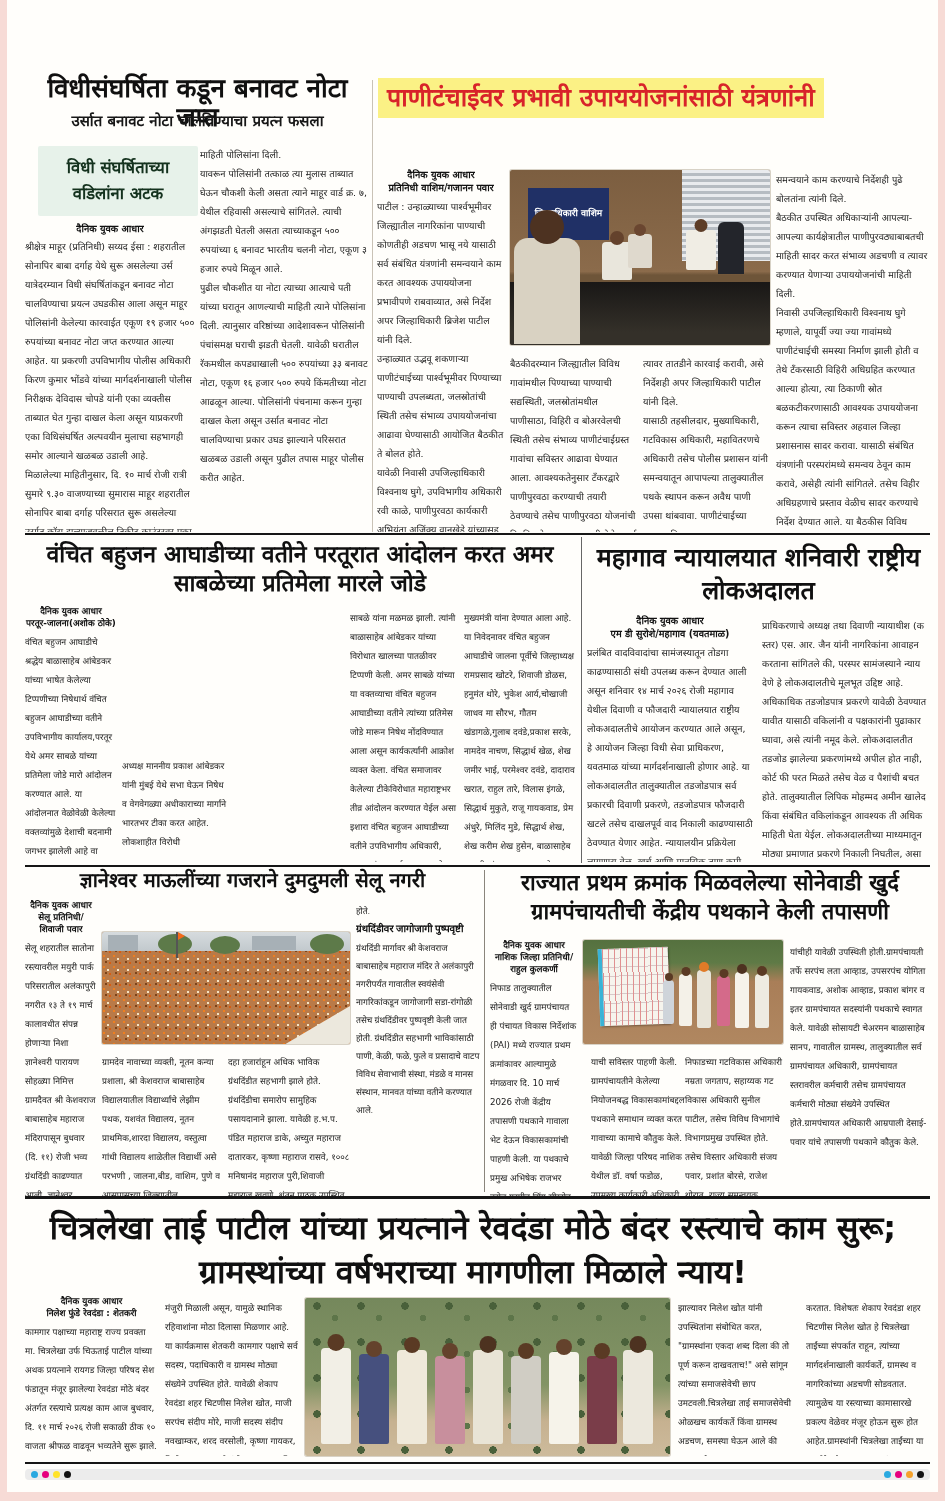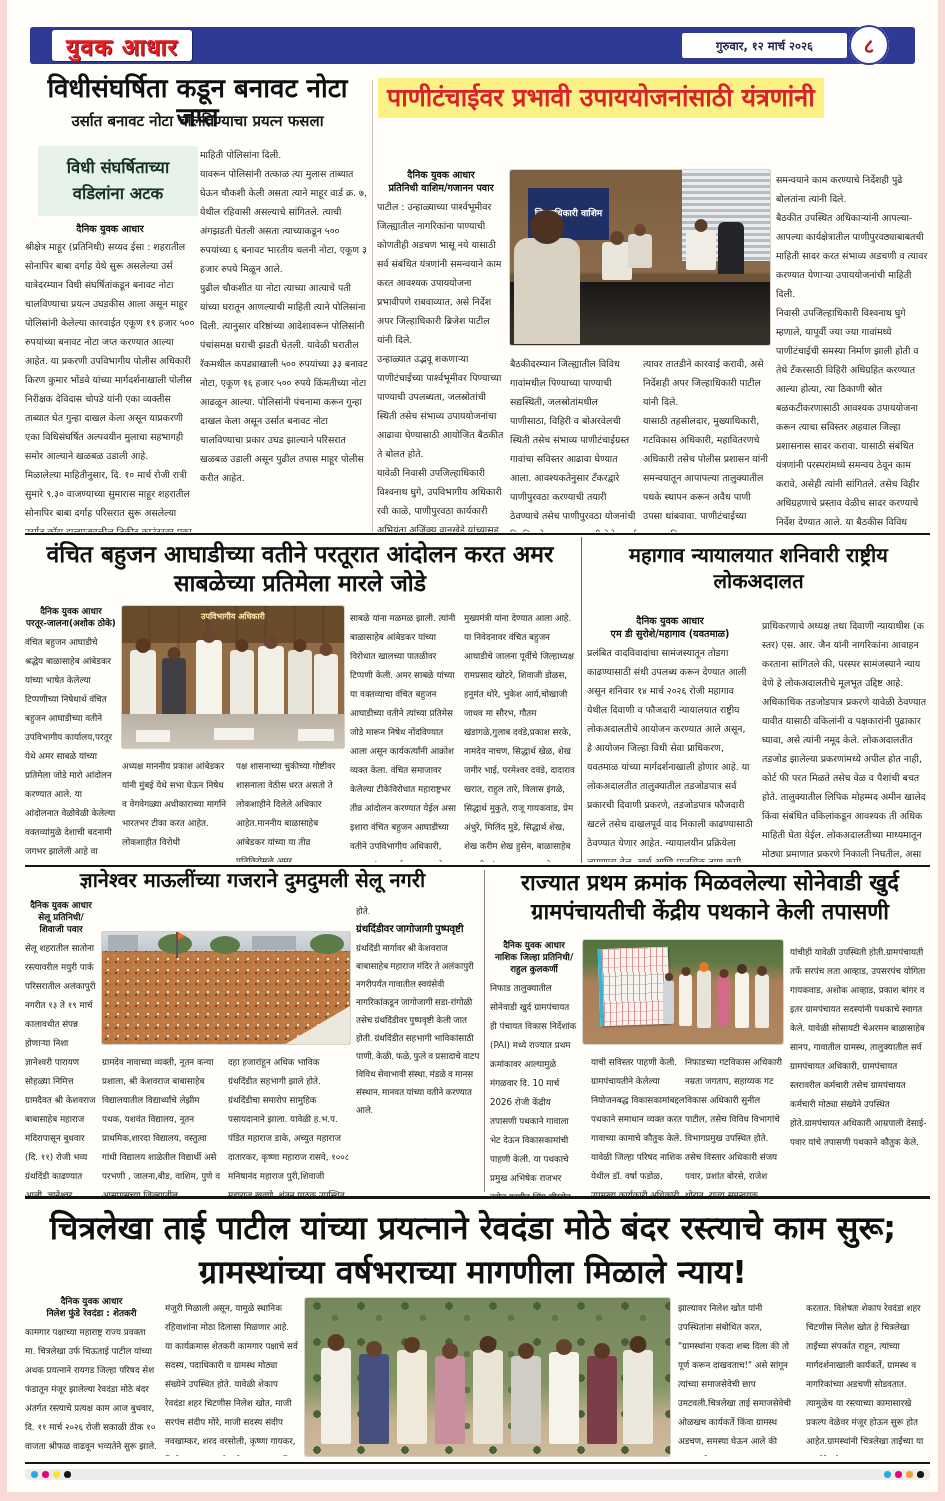--- a/index.html
+++ b/index.html
@@ -98,27 +98,20 @@
 </style>
 </head>
 <body>
 
 <div class="page">
 
   <div class="edge" style="left:0;top:0;width:7px;height:1501px;"></div>
   <div class="edge" style="right:0;top:0;width:7px;height:1501px;"></div>
   <div class="edge" style="left:0;bottom:0;width:945px;height:9px;"></div>
 
-  <div class="masthead">
-    <div class="logo-box">
-      <span class="logo-text">युवक आधार</span>
-    </div>
-    <div class="date-box">गुरुवार, १२ मार्च २०२६</div>
-    <div class="page-circle">८</div>
-  </div>
 
   <div class="abs hl" style="left:25px;top:74px;width:345px;font-size:26px;">विधीसंघर्षिता कडून बनावट नोटा जप्त</div>
   <div class="abs subhl" style="left:25px;top:110px;width:345px;font-size:15px;">उर्सात बनावट नोटा चालविण्याचा प्रयत्न फसला</div>
   <div class="greenbox" style="left:38px;top:146px;width:160px;height:70px;">विधी संघर्षिताच्या वडिलांना अटक</div>
 
   <div class="col" style="left:25px;top:222px;width:170px;height:310px;">
     <span class="byl">दैनिक युवक आधार</span>
     <span class="bt">श्रीक्षेत्र माहूर (प्रतिनिधी) सय्यद ईसा : शहरातील सोनापिर बाबा दर्गाह येथे सुरू असलेल्या उर्स यात्रेदरम्यान विधी संघर्षितांकडून बनावट नोटा चालविण्याचा प्रयत्न उघडकीस आला असून माहूर पोलिसांनी केलेल्या कारवाईत एकूण १९ हजार ५०० रुपयांच्या बनावट नोटा जप्त करण्यात आल्या आहेत. या प्रकरणी उपविभागीय पोलीस अधिकारी किरण कुमार भोंडवे यांच्या मार्गदर्शनाखाली पोलीस निरीक्षक देविदास चोपडे यांनी एका व्यक्तीस ताब्यात घेत गुन्हा दाखल केला असून याप्रकरणी एका विधिसंघर्षित अल्पवयीन मुलाचा सहभागही समोर आल्याने खळबळ उडाली आहे.
 मिळालेल्या माहितीनुसार, दि. १० मार्च रोजी रात्री सुमारे ९.३० वाजण्याच्या सुमारास माहूर शहरातील सोनापिर बाबा दर्गाह परिसरात सुरू असलेल्या उर्सात क्रॉस झुल्याजवळील तिकीट काउंटरवर एका मुलाने बनावट नोटा देऊन तिकीट घेत असल्याची बाब चालकाच्या लक्षात येताच त्याने याबाबतची</span>
   </div>
@@ -172,53 +165,34 @@
   <div class="hrule" style="left:25px;top:533px;width:905px;height:2px;"></div>
 
   <div class="abs hl" style="left:25px;top:540px;width:550px;font-size:23px;line-height:1.25;">वंचित बहुजन आघाडीच्या वतीने परतूरात आंदोलन करत अमर साबळेच्या प्रतिमेला मारले जोडे</div>
 
   <div class="col" style="left:25px;top:606px;width:92px;height:256px;">
     <span class="byl-s">दैनिक युवक आधार</span>
     <span class="byl-s">परतूर-जालना(अशोक ठोके)</span>
     <span class="bt-s">वंचित बहुजन आघाडीचे श्रद्धेय बाळासाहेब आंबेडकर यांच्या भाषेत केलेल्या टिप्पणीच्या निषेधार्थ वंचित बहुजन आघाडीच्या वतीने उपविभागीय कार्यालय,परतूर येथे अमर साबळे यांच्या प्रतिमेला जोडे मारो आंदोलन करण्यात आले. या आंदोलनात वेळोवेळी केलेल्या वक्तव्यांमुळे देशाची बदनामी जगभर झालेली आहे वा बाबासाहेबांच्या जन्मजयंतीला वंचित बहुजन आघाडीचे राष्ट्रीय</span>
   </div>
 
-  <div class="photo p-vanchit" style="left:122px;top:606px;width:222px;height:142px;">
-    <div class="pel pv-band">
-        <span>उपविभागीय अधिकारी</span>
-      </div>
-    <i class="fg" style="left:8px;top:44px;width:26px;height:70px;--c:#efece4;--s:#59381f;--hs:15px;"></i>
-    <i class="fg" style="left:40px;top:52px;width:24px;height:60px;--c:#3f3f45;--s:#5d3d26;--hs:13px;"></i>
-    <i class="fg" style="left:74px;top:34px;width:26px;height:78px;--c:#f6f3ea;--s:#6a4630;--hs:14px;"></i>
-    <i class="fg" style="left:108px;top:44px;width:24px;height:66px;--c:#ece9df;--s:#59381f;--hs:13px;"></i>
-    <i class="fg" style="left:136px;top:40px;width:26px;height:70px;--c:#f2efe6;--s:#6a4630;--hs:14px;"></i>
-    <i class="fg" style="left:166px;top:44px;width:24px;height:66px;--c:#e7e4da;--s:#59381f;--hs:13px;"></i>
-    <i class="fg" style="left:192px;top:48px;width:24px;height:62px;--c:#f0ede4;--s:#6a4630;--hs:13px;"></i>
-    <div class="pel pv-table"></div>
-    <div class="pel pv-paper" style="left:14px;bottom:6px;width:34px;height:12px;"></div>
-    <div class="pel pv-paper" style="left:92px;bottom:8px;width:40px;height:12px;"></div>
-    <div class="pel pv-paper" style="right:10px;bottom:7px;width:36px;height:12px;"></div>
-  </div>
 
   <div class="col" style="left:122px;top:754px;width:108px;height:108px;">
     <span class="bt-s">अध्यक्ष माननीय प्रकाश आंबेडकर यांनी मुंबई येथे सभा घेऊन निषेध व वेगवेगळ्या अधीकाराच्या मार्गांने भारतभर टीका करत आहेत. लोकशाहीत विरोधी</span>
   </div>
-  <div class="col" style="left:236px;top:754px;width:108px;height:108px;">
-    <span class="bt-s">पक्ष शासनाच्या चुकीच्या गोष्टीवर शासनाला वेठीस धरत असतो ते लोकशाहीने दिलेले अधिकार आहेत.माननीय बाळासाहेब आंबेडकर यांच्या या तीव्र प्रतिक्रियेमुळे अमर</span>
-  </div>
   <div class="col" style="left:350px;top:606px;width:108px;height:256px;">
     <span class="bt-s">साबळे यांना मळमळ झाली. त्यांनी बाळासाहेब आंबेडकर यांच्या विरोधात खालच्या पातळीवर टिप्पणी केली. अमर साबळे यांच्या या वक्तव्याचा वंचित बहुजन आघाडीच्या वतीने त्यांच्या प्रतिमेस जोडे मारून निषेध नोंदविण्यात आला असून कार्यकर्त्यांनी आक्रोश व्यक्त केला. वंचित समाजावर केलेल्या टीकेविरोधात महाराष्ट्रभर तीव्र आंदोलन करण्यात येईल असा इशारा वंचित बहुजन आघाडीच्या वतीने उपविभागीय अधिकारी, परतूर यांच्या मार्फत महाराष्ट्राचे</span>
   </div>
   <div class="col" style="left:464px;top:606px;width:111px;height:256px;">
     <span class="bt-s">मुख्यमंत्री यांना देण्यात आला आहे. या निवेदनावर वंचित बहुजन आघाडीचे जालना पूर्वीचे जिल्हाध्यक्ष रामप्रसाद खोटरे, शिवाजी डोळस, हनुमंत थोरे, भुकेश आर्य,चोखाजी जाधव मा सौरभ, गौतम खंडागळे,गुलाब दवंडे,प्रकाश सरके, नामदेव नाचण, सिद्धार्थ खेळ, शेख जमीर भाई, परमेश्वर दवंडे, दादाराव खरात, राहुल तारे, विलास इंगळे, सिद्धार्थ मुकुते, राजू गायकवाड, प्रेम अंधुरे, मिलिंद मुडे, सिद्धार्थ शेख, शेख करीम शेख हुसेन, बाळासाहेब फुलारी यांच्या स्वाक्षऱ्या आहेत.</span>
   </div>
 
   <div class="vrule" style="left:581px;top:537px;height:326px;background:#666;"></div>
 
-  <div class="abs hl" style="left:587px;top:542px;width:343px;font-size:20px;line-height:1.3;">महागाव न्यायालयात शनिवारी राष्ट्रीय लोकअदालत</div>
+  <div class="abs hl" style="left:587px;top:542px;width:343px;font-size:25px;line-height:1.3;">महागाव न्यायालयात शनिवारी राष्ट्रीय लोकअदालत</div>
 
   <div class="col" style="left:587px;top:614px;width:166px;height:248px;">
     <span class="byl">दैनिक युवक आधार</span>
     <span class="byl">एम डी सुरोशे/महागाव (यवतमाळ)</span>
     <span class="bt">प्रलंबित वादविवादांचा सामंजस्यातून तोडगा काढण्यासाठी संधी उपलब्ध करून देण्यात आली असून शनिवार १४ मार्च २०२६ रोजी महागाव येथील दिवाणी व फौजदारी न्यायालयात राष्ट्रीय लोकअदालतीचे आयोजन करण्यात आले असून, हे आयोजन जिल्हा विधी सेवा प्राधिकरण, यवतमाळ यांच्या मार्गदर्शनाखाली होणार आहे. या लोकअदालतीत तालुक्यातील तडजोडपात्र सर्व प्रकारची दिवाणी प्रकरणे, तडजोडपात्र फौजदारी खटले तसेच दाखलपूर्व वाद निकाली काढण्यासाठी ठेवण्यात येणार आहेत. न्यायालयीन प्रक्रियेला लागणारा वेळ, खर्च आणि मानसिक ताण कमी करून आपापसात समजुतीने वाद मिटविण्यासाठी लोकअदालत प्रभावी पर्याय ठरत असल्याचे न्यायालयातर्फे सांगण्यात आले. तालुका विधी सेवा</span>
   </div>
   <div class="col" style="left:762px;top:614px;width:168px;height:248px;">
     <span class="bt">प्राधिकरणाचे अध्यक्ष तथा दिवाणी न्यायाधीश (क स्तर) एस. आर. जैन यांनी नागरिकांना आवाहन करताना सांगितले की, परस्पर सामंजस्याने न्याय देणे हे लोकअदालतीचे मूलभूत उद्दिष्ट आहे. अधिकाधिक तडजोडपात्र प्रकरणे यावेळी ठेवण्यात यावीत यासाठी वकिलांनी व पक्षकारांनी पुढाकार घ्यावा, असे त्यांनी नमूद केले. लोकअदालतीत तडजोड झालेल्या प्रकरणांमध्ये अपील होत नाही, कोर्ट फी परत मिळते तसेच वेळ व पैशांची बचत होते. तालुक्यातील लिपिक मोहम्मद अमीन खालेद किंवा संबंधित वकिलांकडून आवश्यक ती अधिक माहिती घेता येईल. लोकअदालतीच्या माध्यमातून मोठ्या प्रमाणात प्रकरणे निकाली निघतील, असा विश्वास व्यक्त करण्यात आला असून नागरिकांनी लोकअदालतीचा जास्तीत जास्त लाभ घ्यावा, असे आवाहन न्यायालय प्रशासनातर्फे व तालुका विधी सेवा समितीतर्फे करण्यात आले आहे.</span>
   </div>
 

